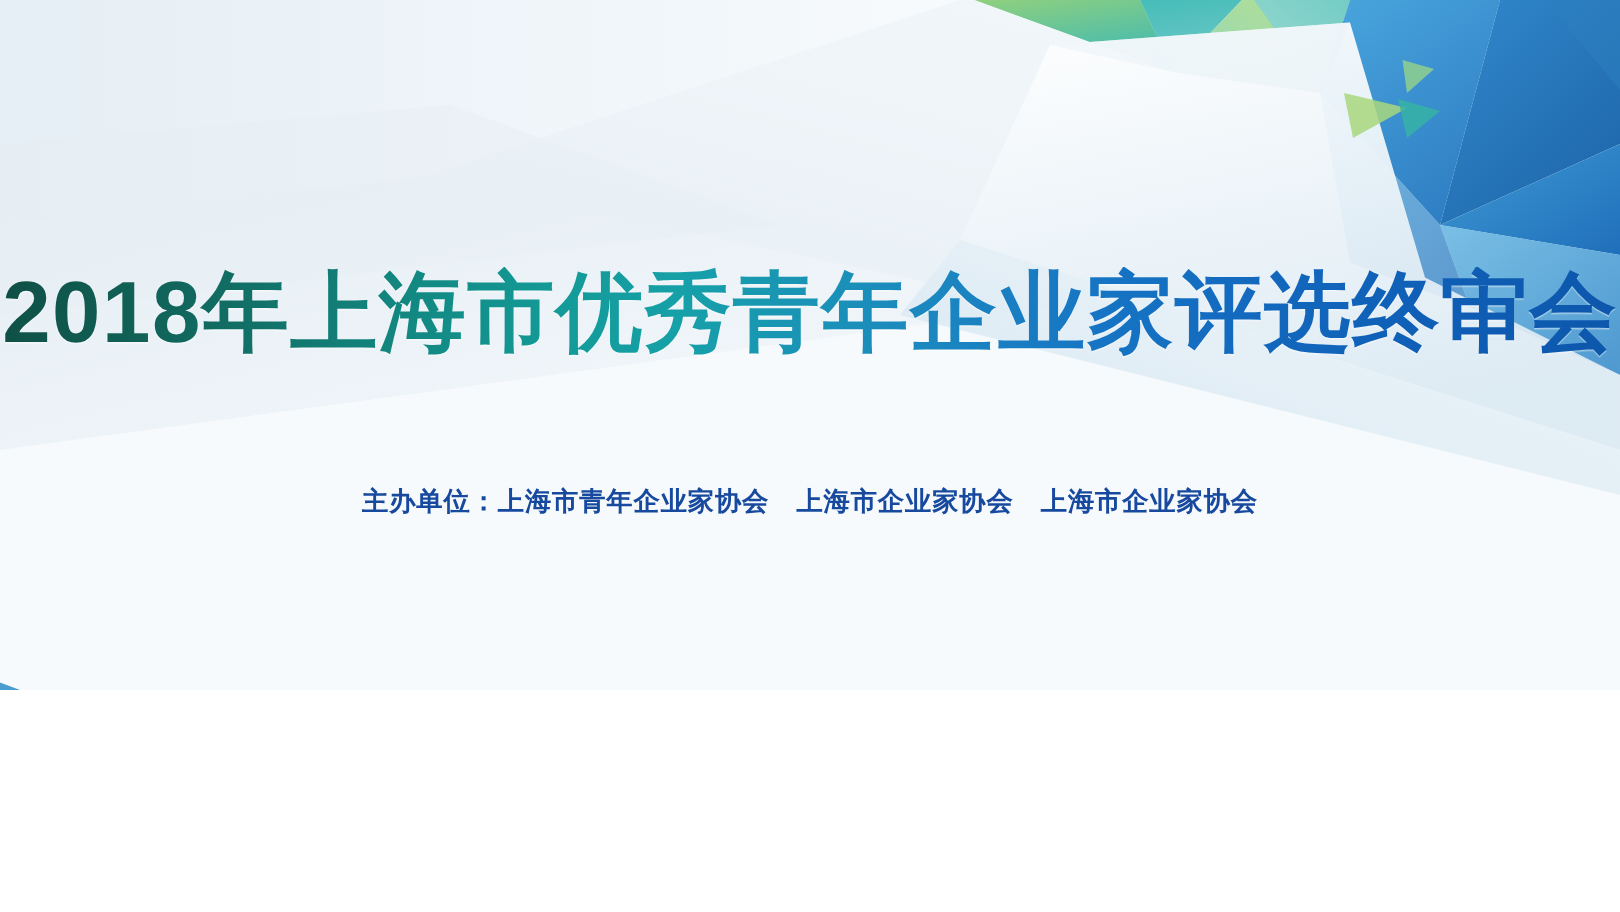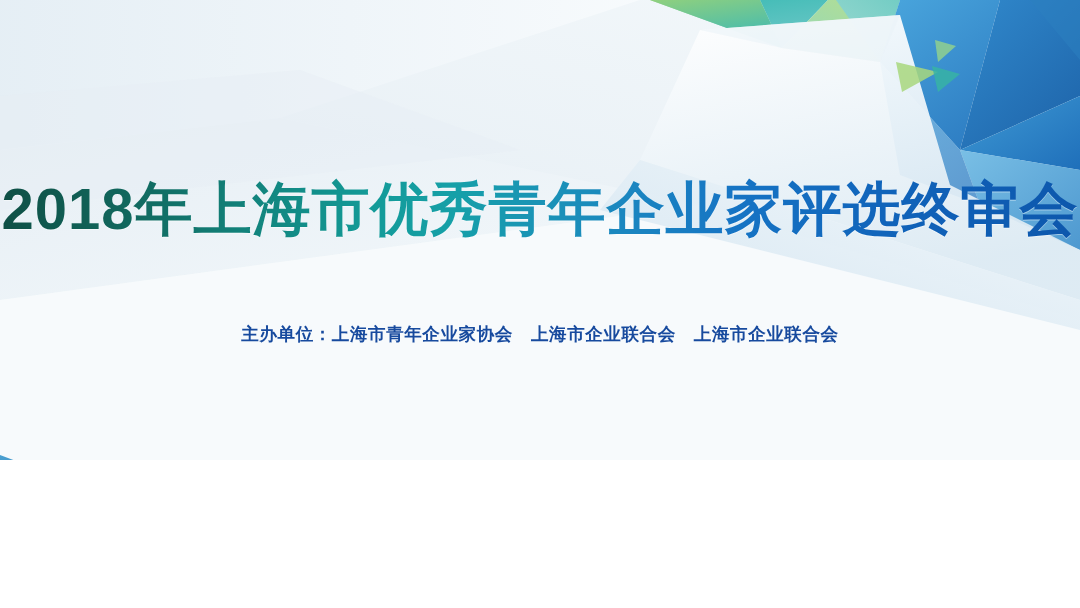--- a/index.html
+++ b/index.html
@@ -418,16 +418,16 @@
         <path d="M978 505 q5 -5 9 -1 q4 -5 9 1"></path>
       </g>
     </svg>
   </div>
 
   <div id="title-block">
     <h1 id="main-title">2018年上海市优秀青年企业家评选终审会</h1>
   </div>
 
   <div id="subtitle-block">
-    <p id="subtitle">主办单位：上海市青年企业家协会　上海市企业联合会　上海市企业联合会</p>
+    <p id="subtitle">主办单位：上海市青年企业家协会　上海市企业家协会　上海市企业家协会</p>
   </div>
 
 </div>
 
 </body></html>

